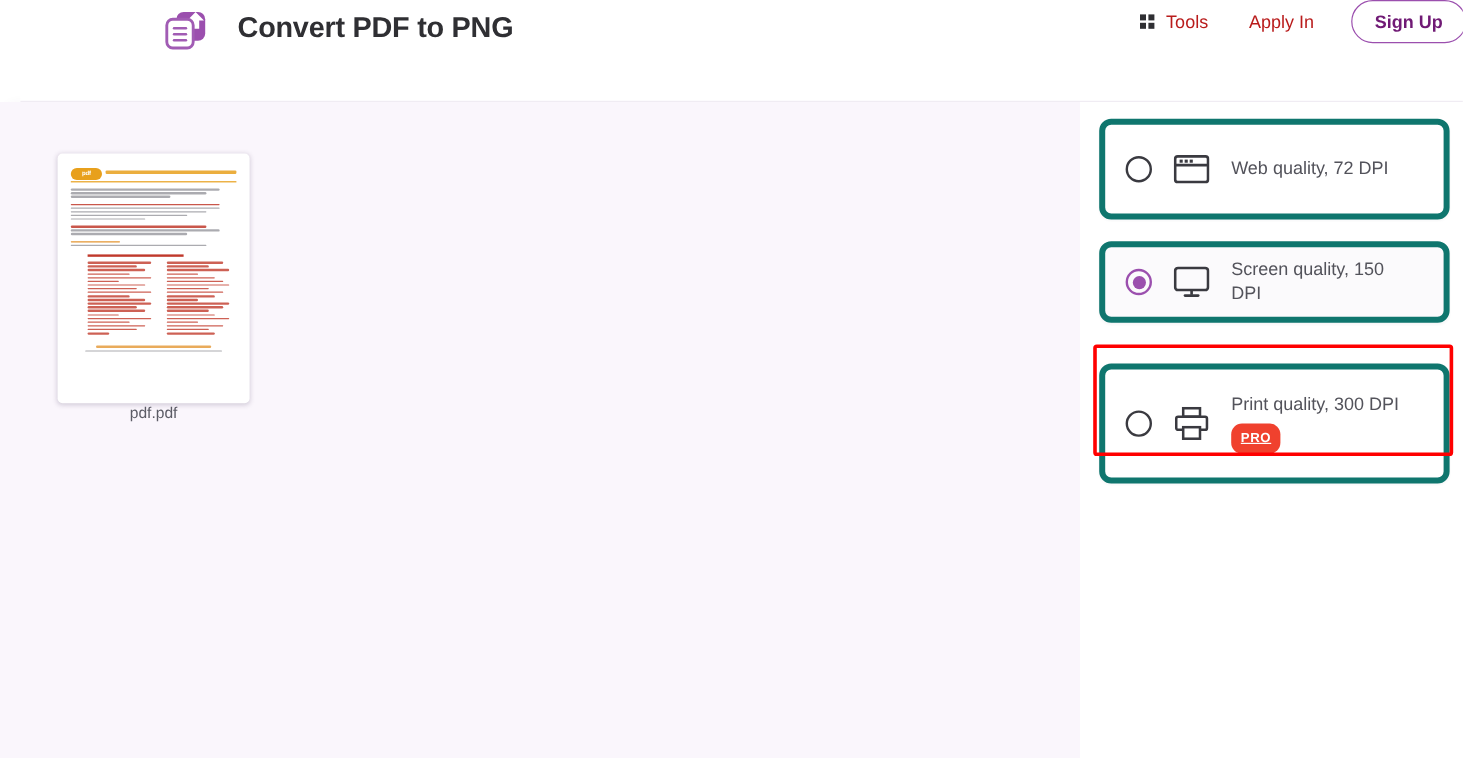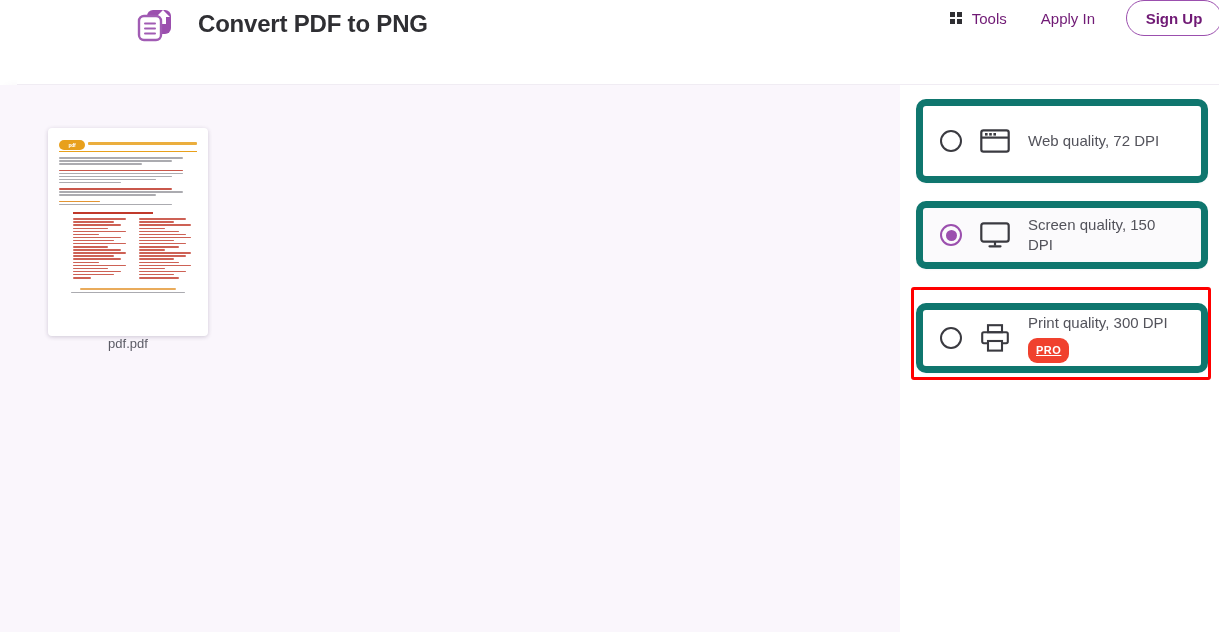--- a/index.html
+++ b/index.html
@@ -29,21 +29,21 @@
     margin-left: 19px;
     font-size: 24px; font-weight: bold; color: #2f2f33;
     letter-spacing: -0.2px; white-space: nowrap;
   }
 
   #header-nav {
     margin-left: auto; margin-right: 14px;
     display: flex; align-items: center;
   }
   .nav-link {
-    font-size: 15px; color: #701a75;
+    font-size: 15px; color: #b91c1c;
     text-decoration: none; cursor: pointer;
     display: flex; align-items: center;
   }
   #nav-tools { margin-right: 34px; }
   #tools-grid-icon {
     width: 12px; height: 12px; margin-right: 10px;
     display: grid; grid-template-columns: 5px 5px; grid-template-rows: 5px 5px;
     gap: 2px;
   }
   #tools-grid-icon i { background: #2f2f33; display: block; width: 5px; height: 5px; }
@@ -112,29 +112,29 @@
   
   #options-panel {
     position: absolute; top: 85px; left: 900px;
     width: 319px; height: 547px;
     background: #ffffff;
     z-index: 8;
   }
   .option-card {
     position: absolute; left: 16px; width: 292px;
     background: #ffffff;
-    border: 7px solid #0f766e;
+    border: 5px solid #0f766e;
     border-radius: 10px;
     display: flex; align-items: center;
     cursor: pointer;
     box-shadow: 0 1px 2px rgba(60,40,80,0.04);
   }
   #option-web    { top: 14px;  height: 84px; }
   #option-screen { top: 116px; height: 68px; background:#fbfafc; }
-  #option-print  { top: 218px; height: 70px; }
+  #option-print  { top: 218px; height: 100px; }
 
   #option-screen-highlight {
     position: absolute; left: 11px; top: 202px;
     width: 300px; height: 93px;
     border: 3px solid #ff0000;
     border-radius: 3px;
     pointer-events: none;
     z-index: 12;
   }
 

